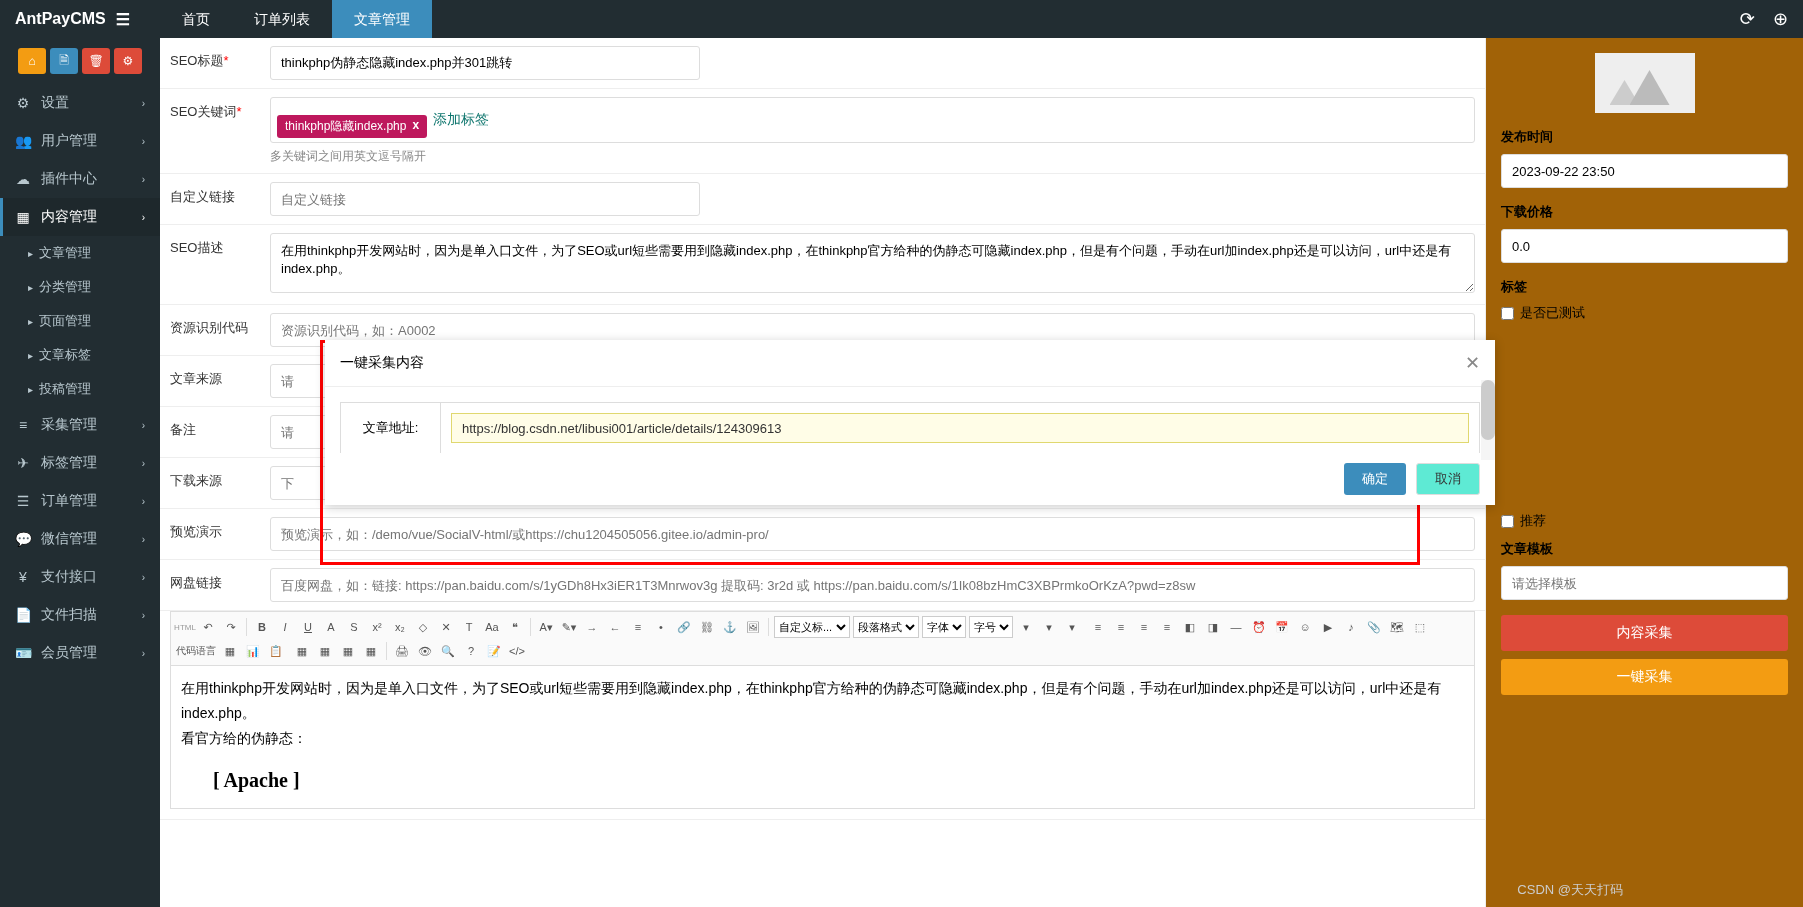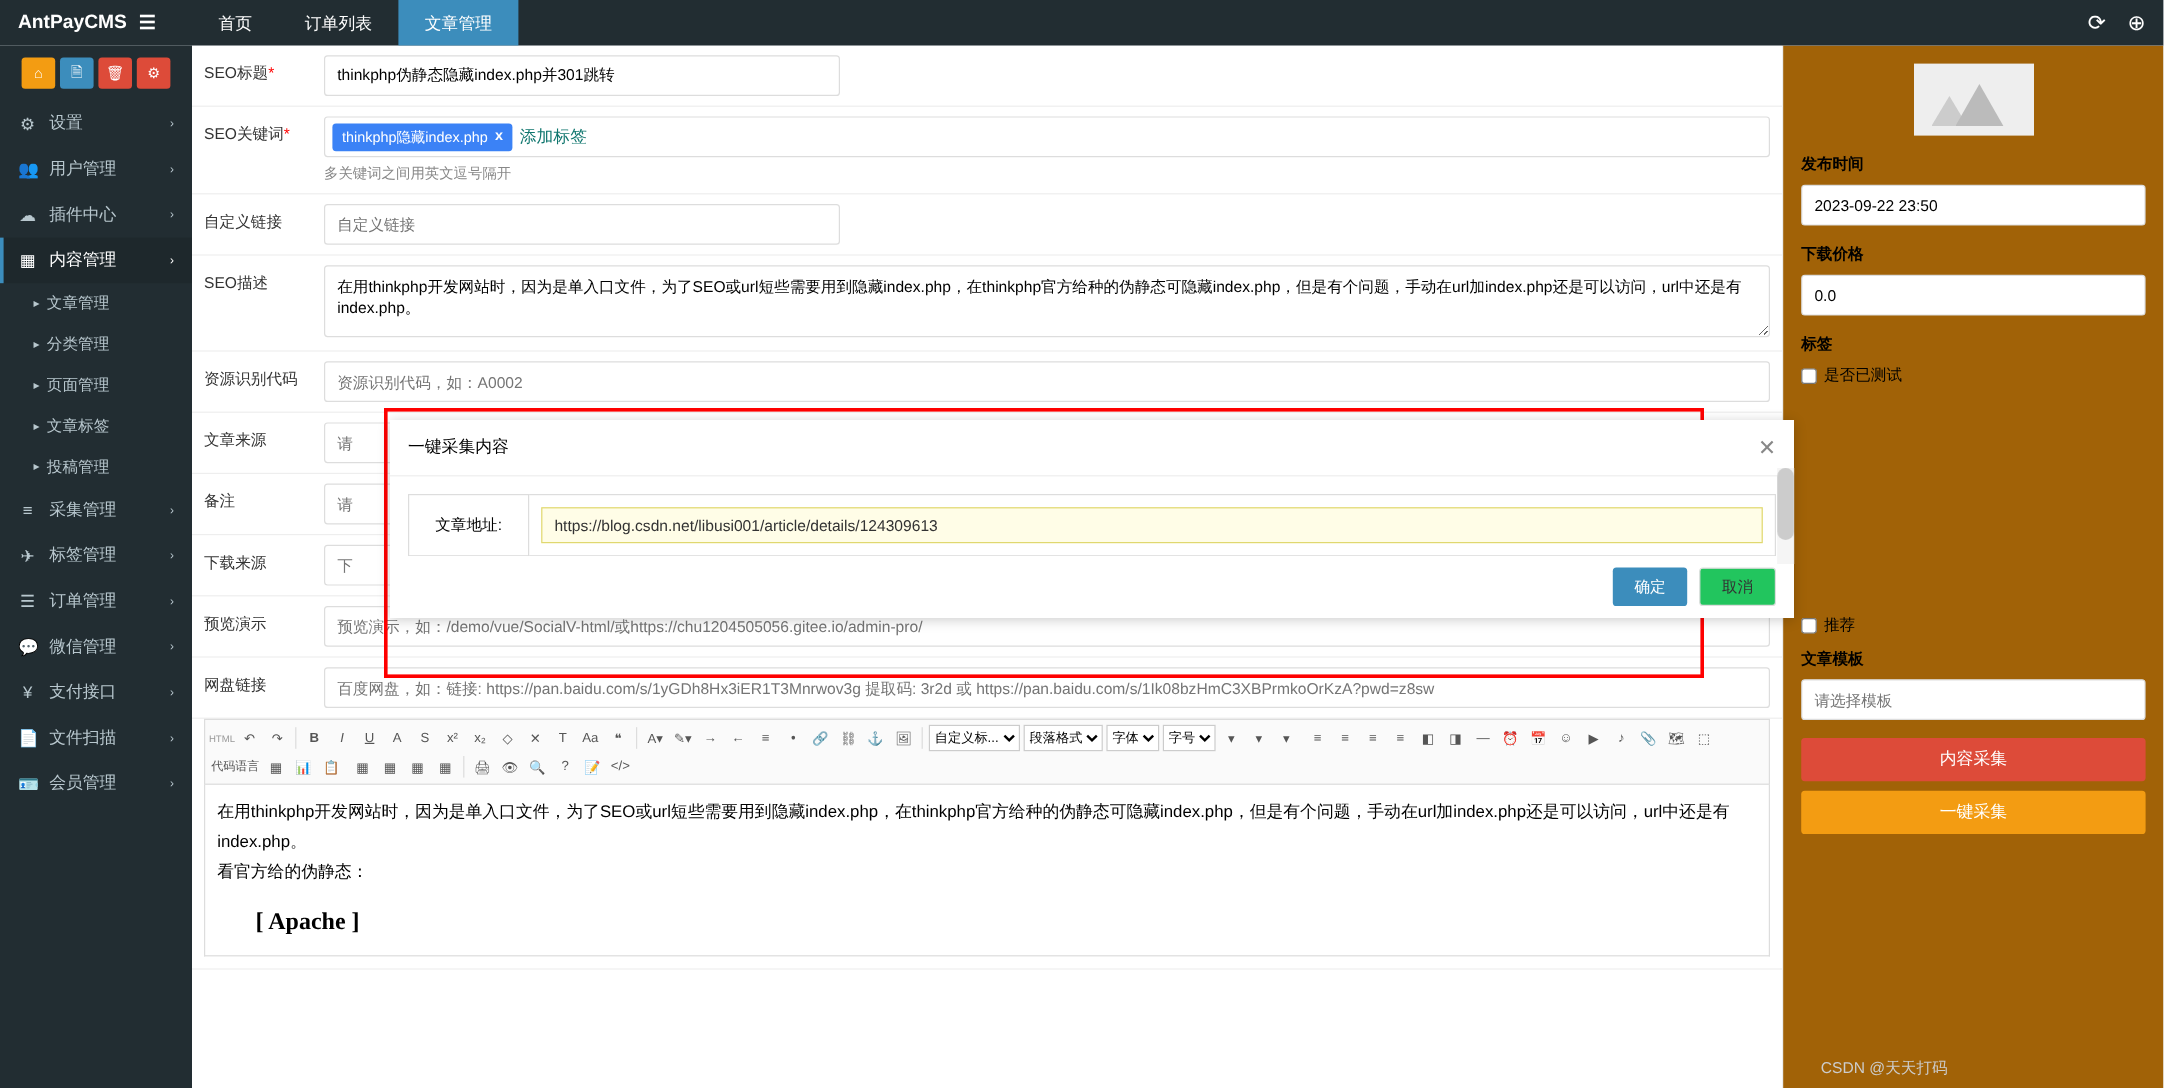--- a/index.html
+++ b/index.html
@@ -29,21 +29,21 @@
 .main { flex: 1; display: flex; overflow: hidden; }
 .form-area { flex: 1; overflow-y: auto; background: #fff; }
 .form-row { display: flex; border-bottom: 1px solid #eee; }
 .form-label { width: 100px; padding: 14px 10px; text-align: left; font-size: 13px; color: #333; flex-shrink: 0; }
 .form-label .req { color: red; }
 .form-control-wrap { flex: 1; padding: 8px 10px; }
 .form-input { width: 430px; height: 34px; border: 1px solid #ddd; border-radius: 3px; padding: 0 10px; font-size: 13px; }
 .form-input.full { width: 100%; }
 .form-textarea { width: 100%; height: 60px; border: 1px solid #ddd; border-radius: 3px; padding: 8px 10px; font-size: 13px; resize: vertical; font-family: inherit; }
 .tag-input-wrap { border: 1px solid #ddd; border-radius: 3px; padding: 4px 6px; display: flex; align-items: center; gap: 6px; min-height: 34px; }
-.tag-pill { background: #3b82f6; color: #fff; padding: 3px 8px; border-radius: 3px; font-size: 12px; display: flex; align-items: flex-start; gap: 6px; }
+.tag-pill { background: #be185d; color: #fff; padding: 3px 8px; border-radius: 3px; font-size: 12px; display: flex; align-items: flex-start; gap: 6px; margin-top: 13px; }
 .tag-pill .x { cursor: pointer; font-weight: bold; }
 .tag-placeholder { color: #0f766e; font-size: 14px; }
 .form-hint { color: #888; font-size: 12px; margin-top: 5px; }
 
 .editor-toolbar { border: 1px solid #ddd; background: #fafafa; padding: 4px; display: flex; flex-wrap: wrap; gap: 3px; align-items: center; }
 .tb-btn { width: 20px; height: 20px; border: 1px solid transparent; display: inline-flex; align-items: center; justify-content: center; font-size: 11px; cursor: pointer; color: #555; }
 .tb-sep { width: 1px; height: 18px; background: #ddd; margin: 0 2px; }
 .tb-select { height: 22px; border: 1px solid #ccc; font-size: 11px; background: #fff; }
 .editor-content { border: 1px solid #ddd; border-top: none; padding: 10px; min-height: 120px; font-size: 14px; line-height: 1.8; }
 .editor-content h3 { font-size: 20px; font-weight: bold; margin-top: 10px; font-family: serif; margin-left: 32px; }
@@ -66,21 +66,21 @@
 .modal-title { font-size: 14px; }
 .modal-close { margin-left: auto; font-size: 18px; cursor: pointer; color: #888; }
 .modal-body { padding: 15px; flex: 1; overflow-y: auto; }
 .modal-table { width: 100%; border-collapse: collapse; }
 .modal-table td { border: 1px solid #ddd; padding: 10px; }
 .modal-table td:first-child { width: 100px; text-align: center; }
 .modal-url-input { width: 100%; height: 30px; border: 1px solid #e0d86f; background: #fffde7; padding: 0 10px; font-size: 13px; color: #333; }
 .modal-footer { padding: 10px 15px; display: flex; justify-content: flex-end; gap: 10px; }
 .modal-btn { padding: 6px 18px; border-radius: 3px; cursor: pointer; font-size: 13px; }
 .modal-btn.primary { background: #3c8dbc; color: #fff; border: none; }
-.modal-btn.default { background: #22c55e; border: 1px solid #ddd; color: #333; }
+.modal-btn.default { background: #5eead4; border: 1px solid #ddd; color: #333; }
 .modal-scroll { position: absolute; right: 0; top: 40px; bottom: 45px; width: 14px; background: #f5f5f5; }
 .modal-scroll-thumb { width: 100%; height: 60px; background: #ccc; border-radius: 7px; }
 
 .icon { font-style: normal; display: inline-block; width: 16px; text-align: center; }
 </style>
 </head>
 <body>
 
 <div class="topbar">
   <div class="logo">
@@ -340,21 +340,21 @@
       <div class="rp-label">文章模板</div>
       <input class="rp-input" placeholder="请选择模板" style="">
       <button class="rp-btn red">内容采集</button>
       <button class="rp-btn orange">一键采集</button>
     </div>
   </div>
 </div>
 
 <div class="modal-overlay">
   <div class="modal-highlight" style="top:340px; left:320px; width:1100px; height:225px;"></div>
-  <div class="modal" style="top:350px; left:325px; width:1170px; height:165px;justify-content:center;">
+  <div class="modal" style="top:340px; left:325px; width:1170px; height:165px;justify-content:center;">
     <div class="modal-header">
       <span class="modal-title">一键采集内容</span>
       <span class="modal-close">✕</span>
     </div>
     <div class="modal-body">
       <table class="modal-table">
         <tbody>
             <tr>
           <td>文章地址:</td>
           <td><input class="modal-url-input" value="https://blog.csdn.net/libusi001/article/details/124309613" style=""></td>

